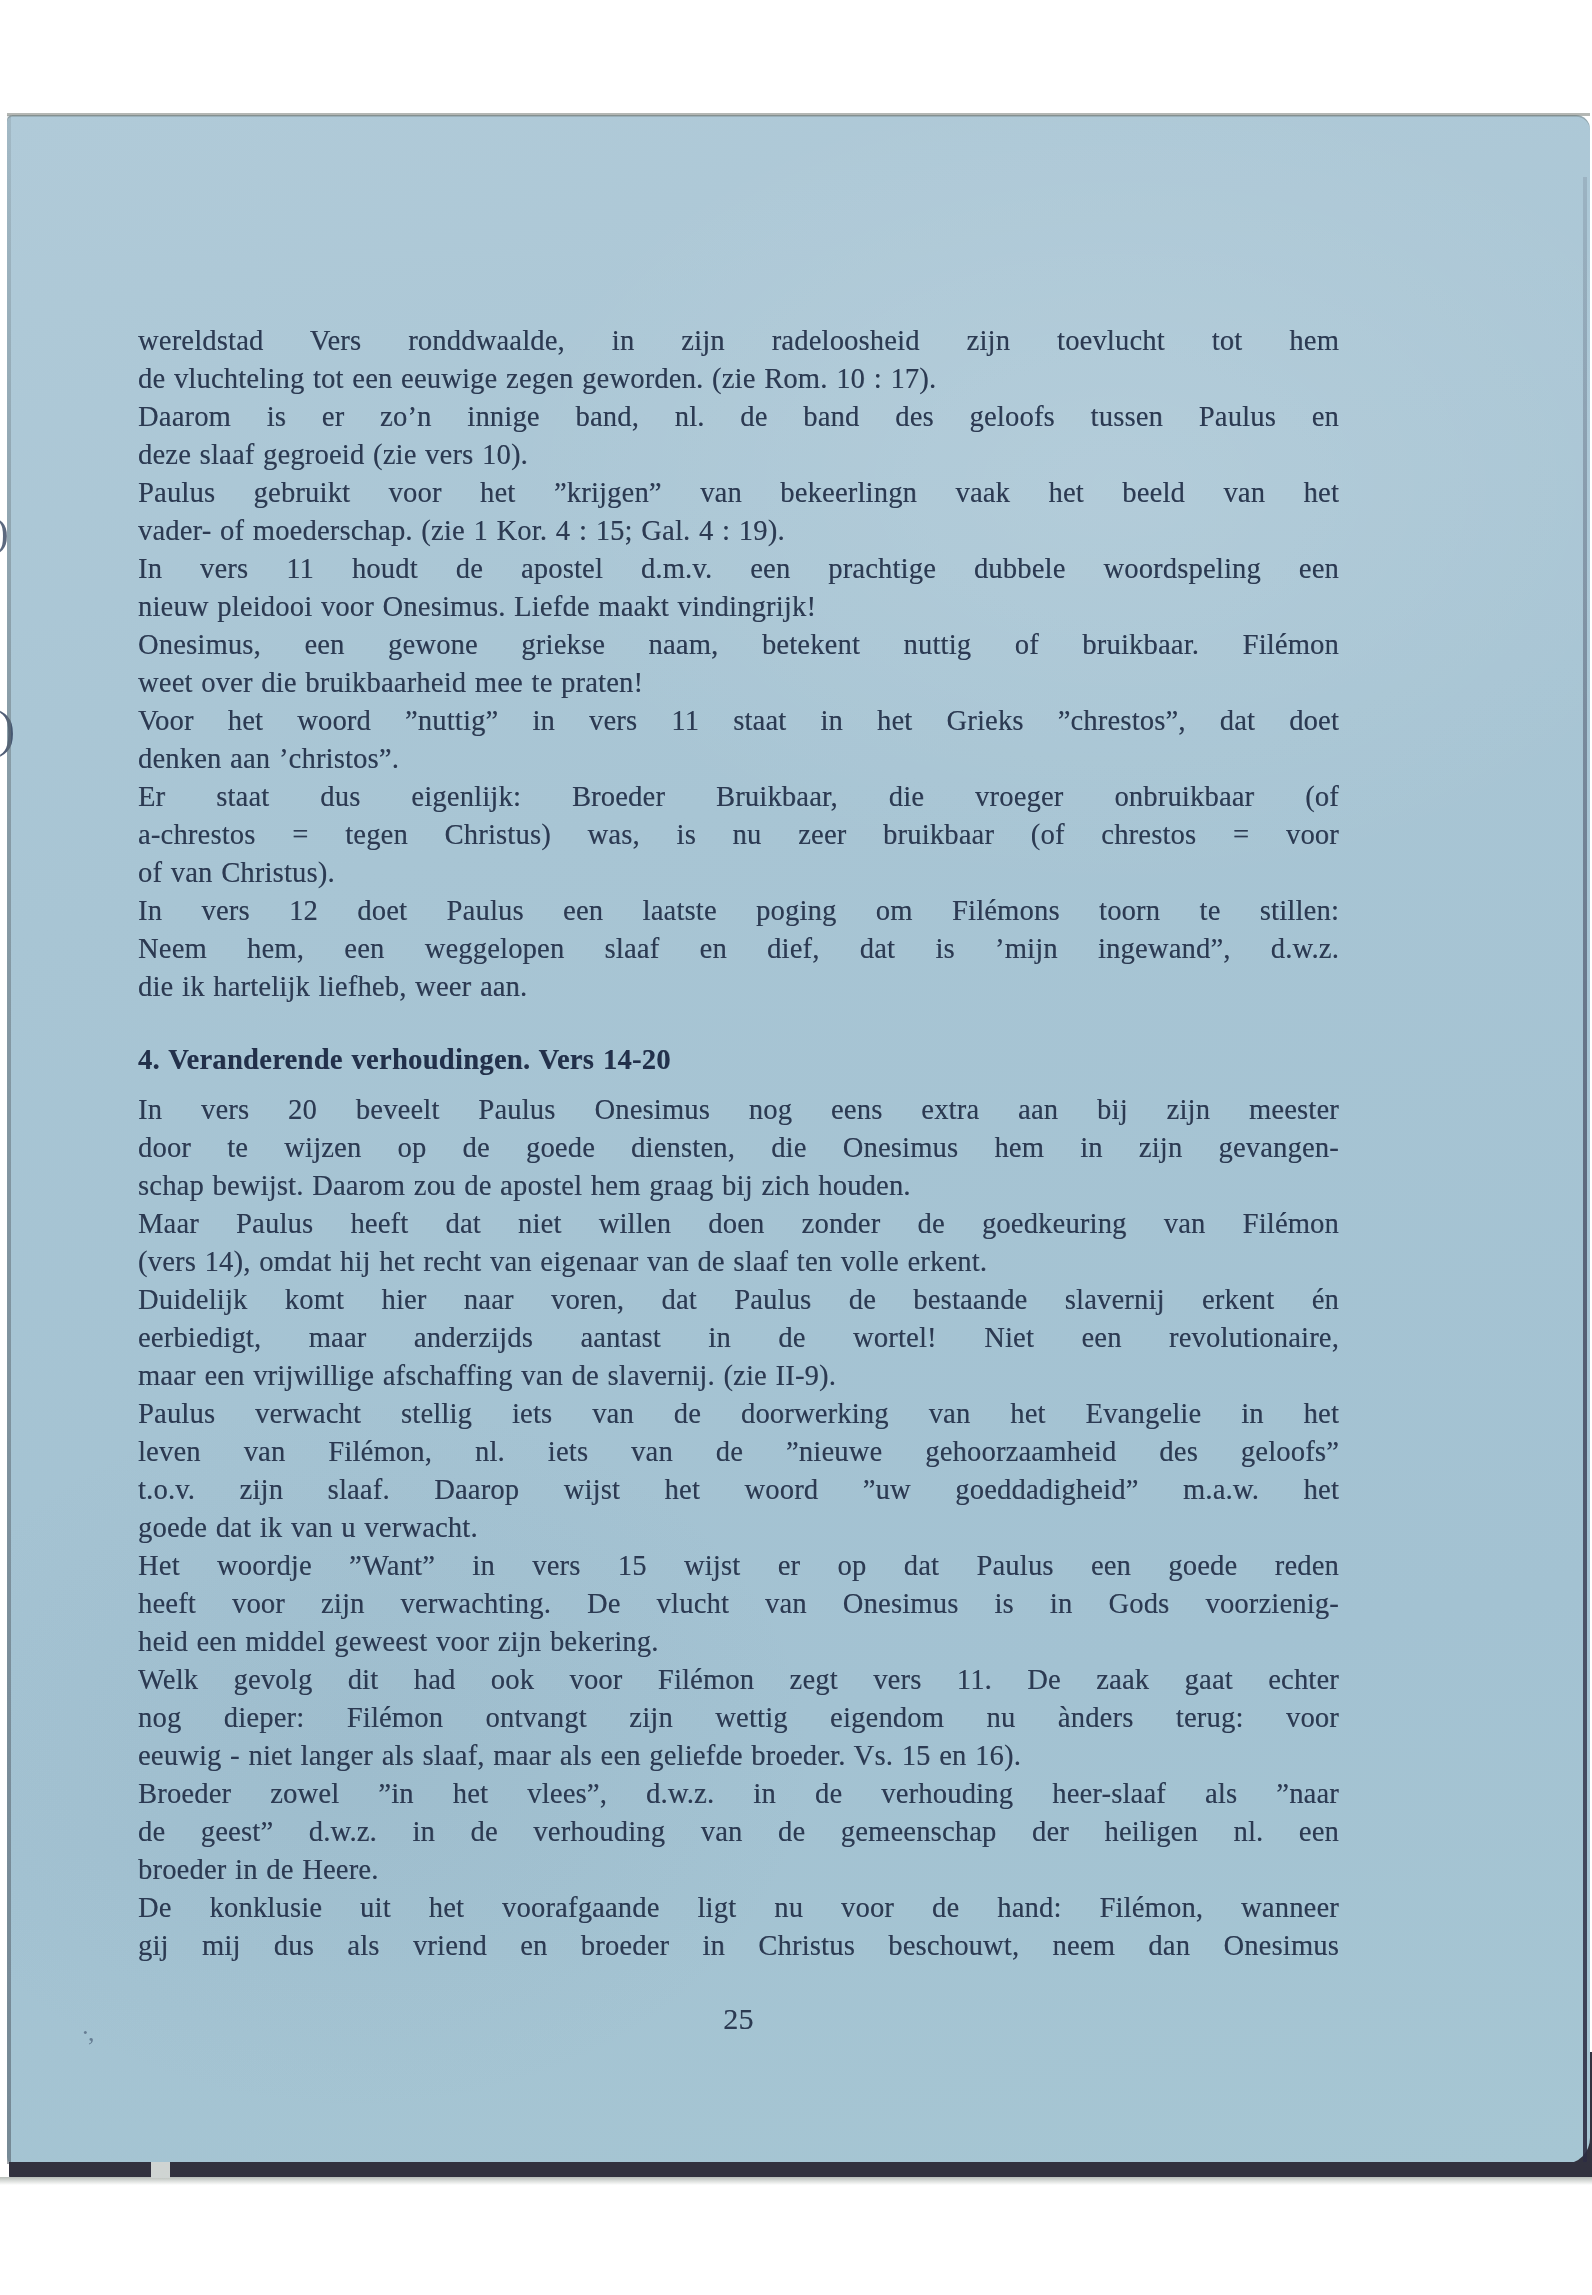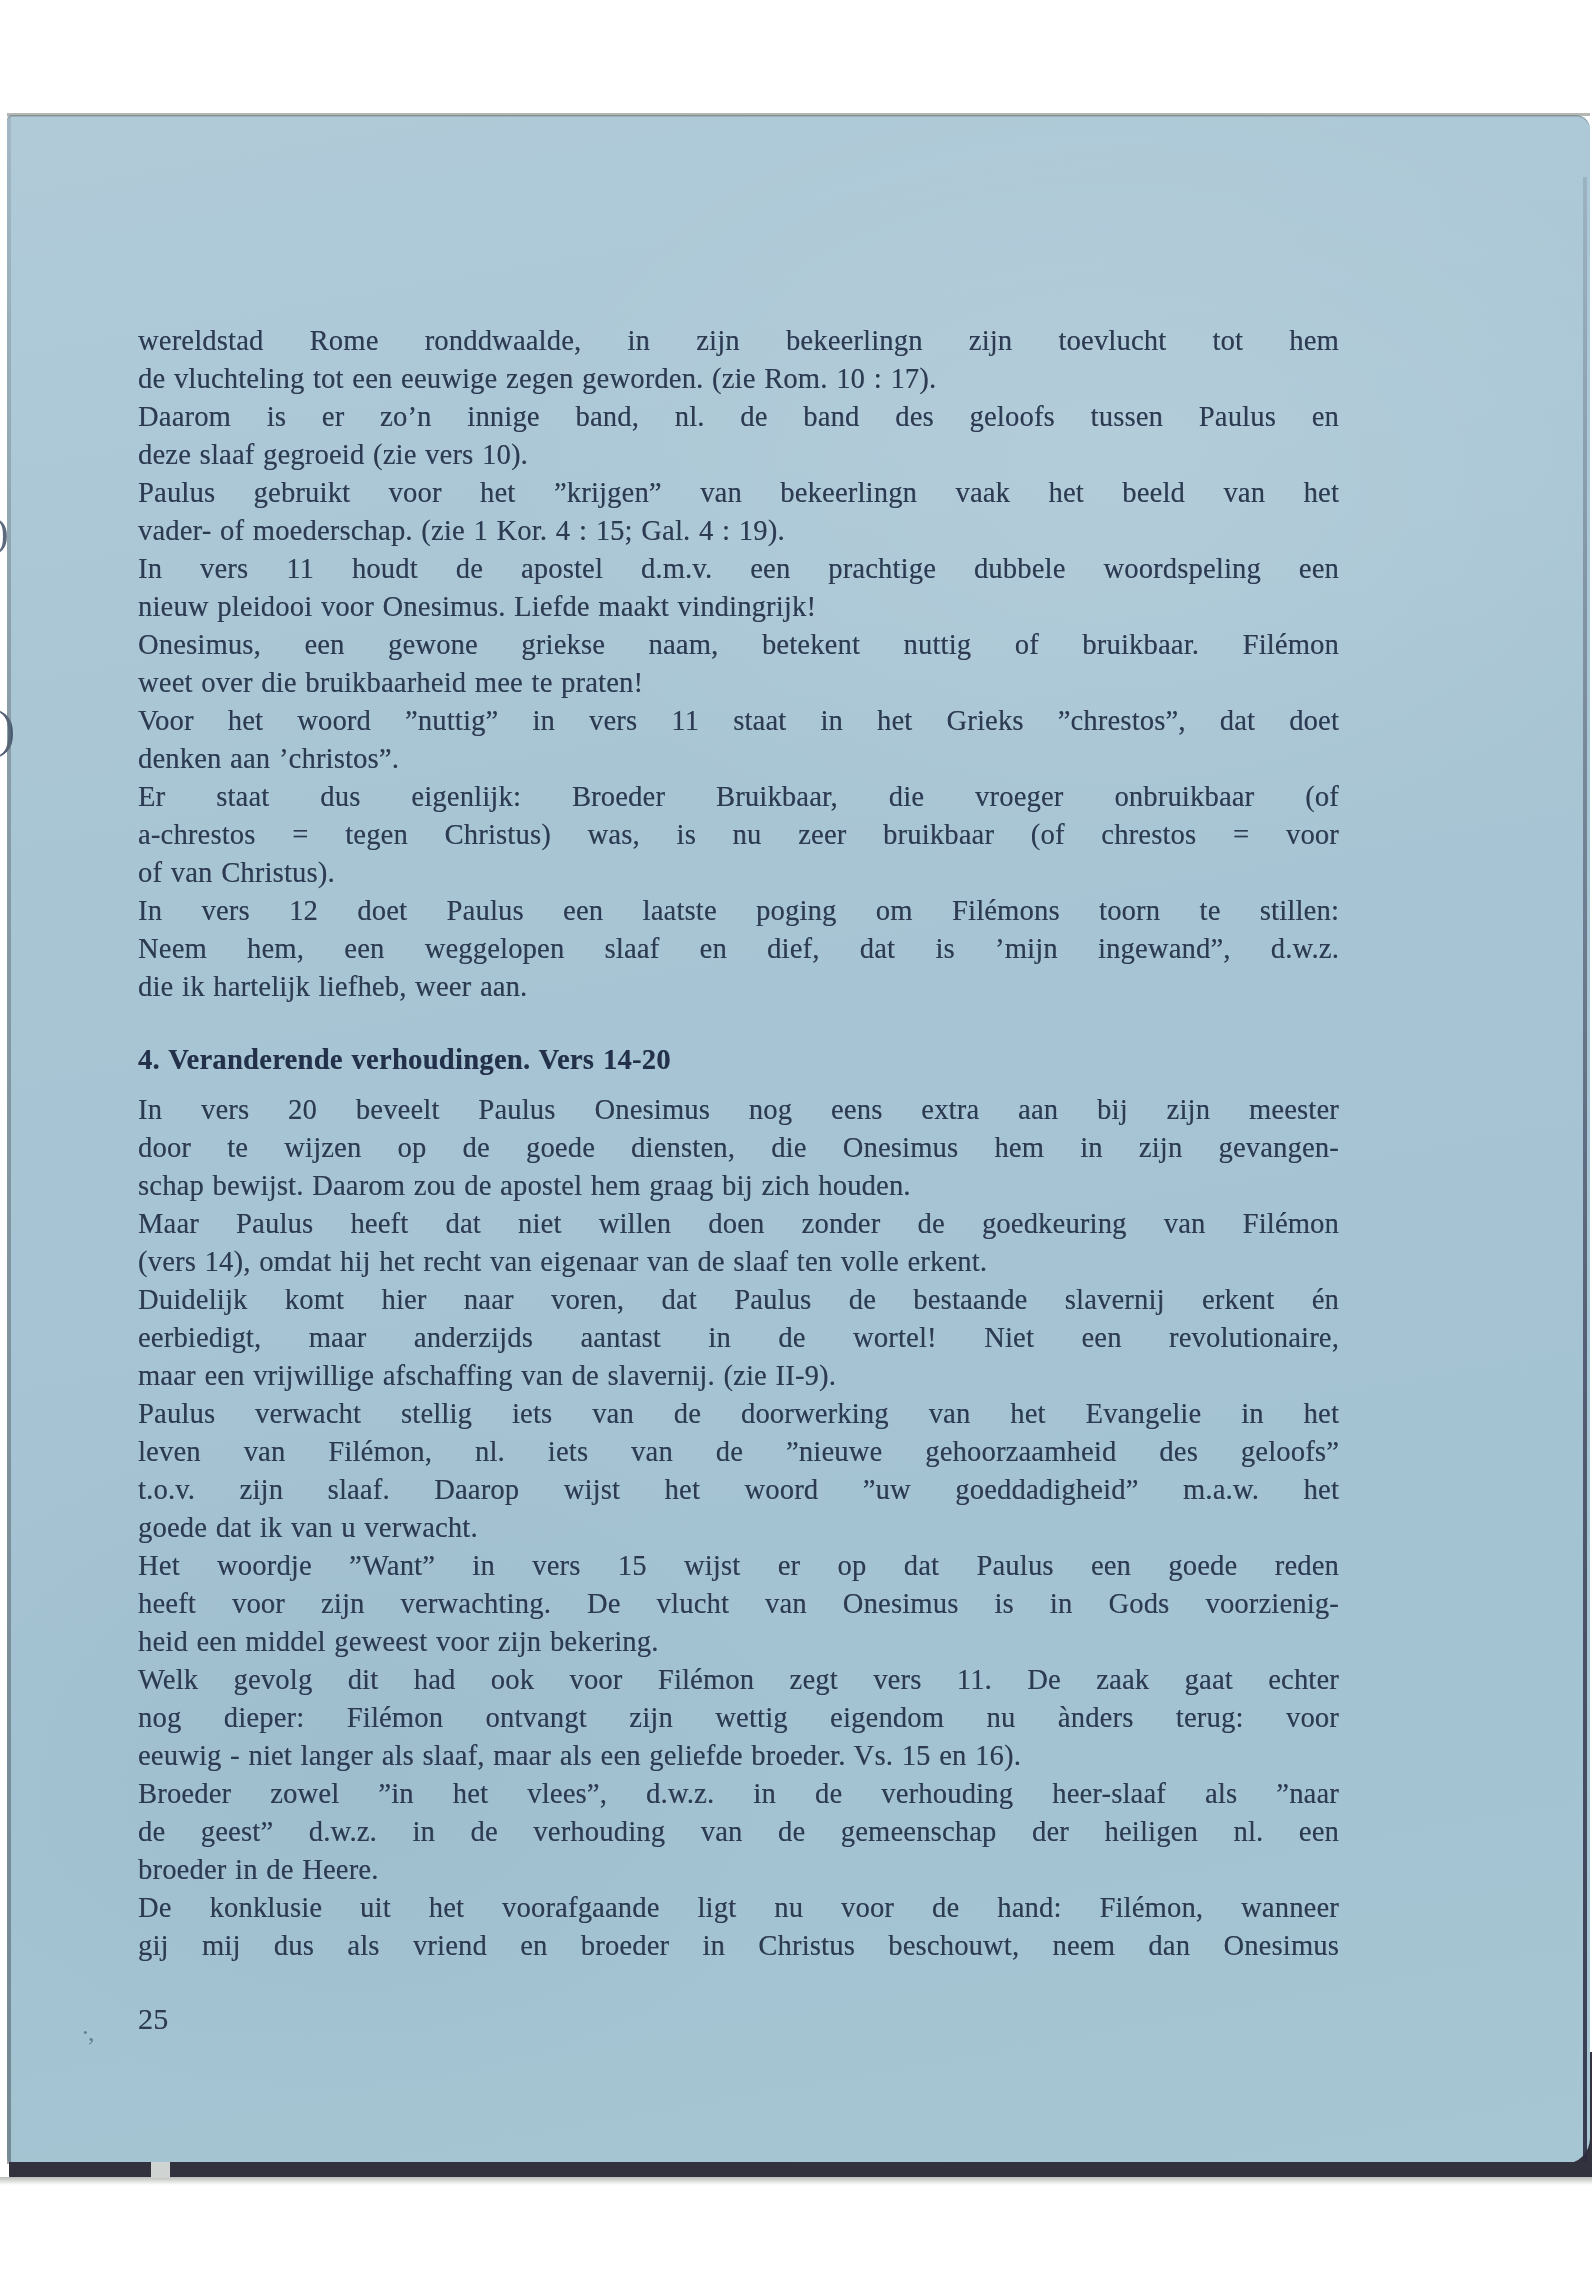--- a/index.html
+++ b/index.html
@@ -32,41 +32,41 @@
               background:linear-gradient(#b7bdb8,#ffffff);z-index:4;}
   
   .text-block{position:absolute;left:131px;top:207px;width:1201px;z-index:6;
               color:var(--ink,#2c3a52);font-size:28.5px;line-height:38px;
               letter-spacing:0.2px;word-spacing:1.3px;
               text-shadow:0.3px 0.3px 0.6px rgba(44,58,82,0.5);}
   .line{text-align:justify;text-align-last:justify;white-space:normal;}
   .line.last{text-align-last:left;}
   .line.heading{font-weight:bold;text-align-last:left;margin:35px 0 12px 0;
                 color:#22304a;letter-spacing:0.3px;}
-  .page-number{margin-top:35px;font-size:30px;}
+  .page-number{margin-top:35px;text-align:center;font-size:30px;}
   
   .mark{position:absolute;z-index:6;color:#344460;}
   .m1{left:-12px;top:393px;font-size:41px;opacity:0.8;}
   .m2{left:-8.6px;top:585px;font-size:50px;opacity:0.85;}
   .m3{left:74px;top:1903px;font-size:26px;opacity:0.55;letter-spacing:-1.7px;}
 </style>
 </head>
 <body>
 
 <div class="canvas">
   <div class="cover-corner"></div>
 
   <div class="page">
     <span class="mark m1">)</span>
     <span class="mark m2">)</span>
     <span class="mark m3">·,</span>
 
     <div class="text-block" id="text-block">
 
-    <div class="line">wereldstad Rome ronddwaalde, in zijn bekeerlingn zijn toevlucht tot hem</div>
+    <div class="line">wereldstad Vers ronddwaalde, in zijn radeloosheid zijn toevlucht tot hem</div>
         <div class="line last">de vluchteling tot een eeuwige zegen geworden. (zie Rom. 10 : 17).</div>
         <div class="line">Daarom is er zo’n innige band, nl. de band des geloofs tussen Paulus en</div>
         <div class="line last">deze slaaf gegroeid (zie vers 10).</div>
         <div class="line">Paulus gebruikt voor het ”krijgen” van bekeerlingn vaak het beeld van het</div>
         <div class="line last">vader- of moederschap. (zie 1 Kor. 4 : 15; Gal. 4 : 19).</div>
         <div class="line">In vers 11 houdt de apostel d.m.v. een prachtige dubbele woordspeling een</div>
         <div class="line last">nieuw pleidooi voor Onesimus. Liefde maakt vindingrijk!</div>
         <div class="line">Onesimus, een gewone griekse naam, betekent nuttig of bruikbaar. Filémon</div>
         <div class="line last">weet over die bruikbaarheid mee te praten!</div>
         <div class="line">Voor het woord ”nuttig” in vers 11 staat in het Grieks ”chrestos”, dat doet</div>

